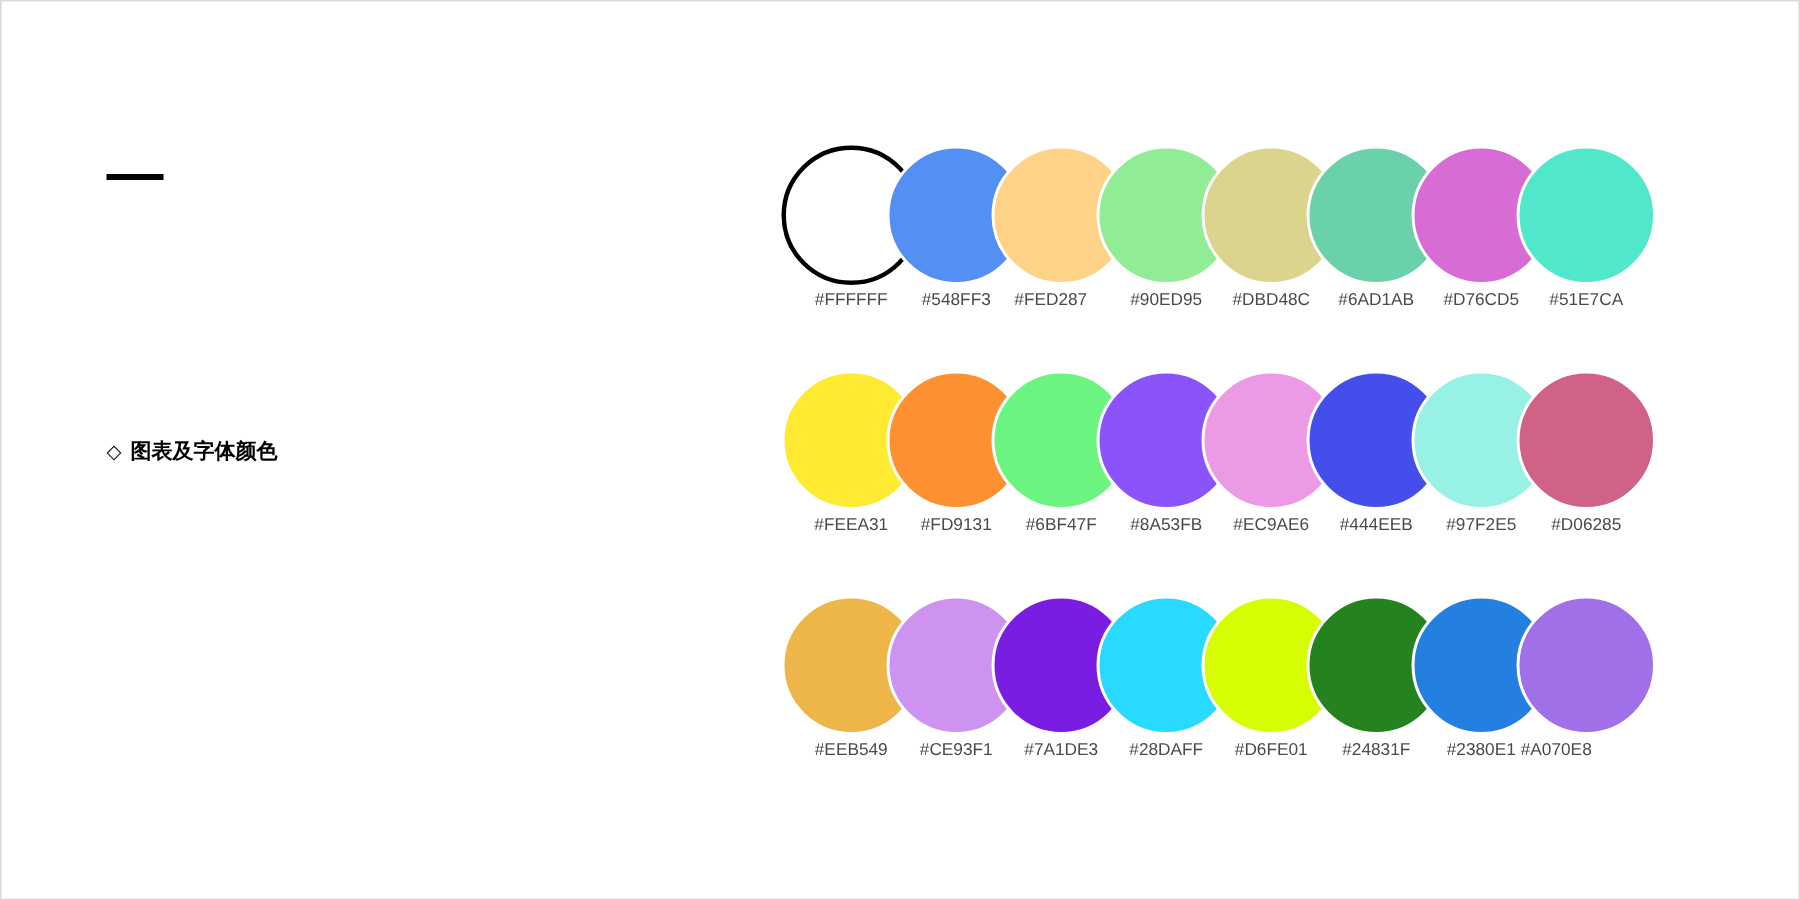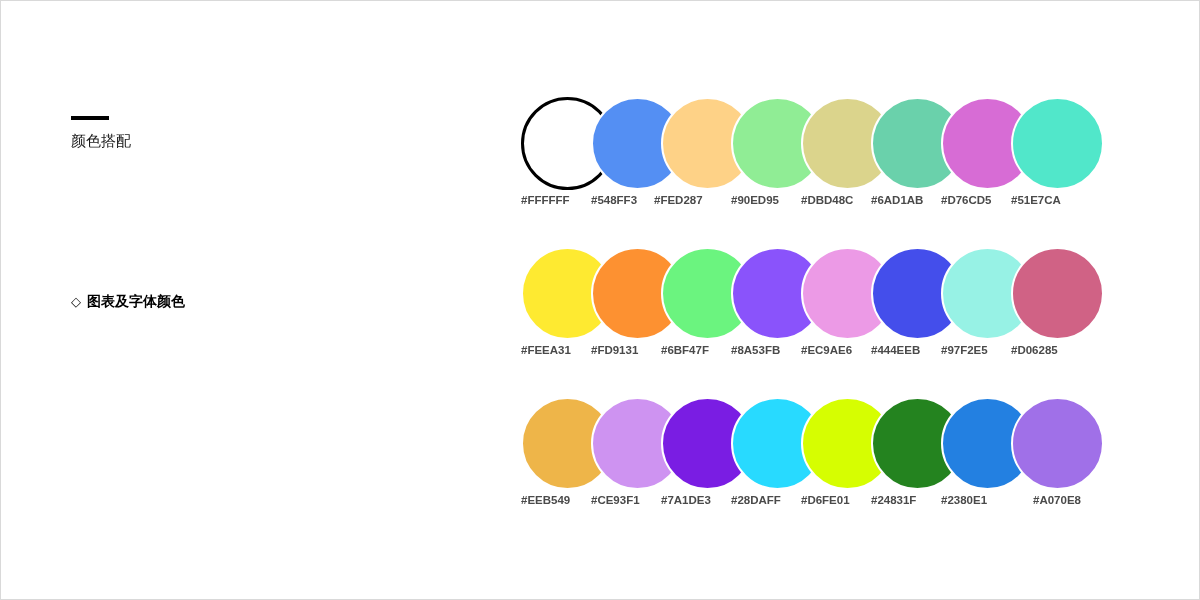--- a/index.html
+++ b/index.html
@@ -112,35 +112,34 @@
     border: 3px solid #000000;
   }
   .labels {
     position: relative;
     height: 20px;
   }
   .swatch-label {
     position: absolute;
     top: 0;
     width: 93px;
+    text-align: center;
     font-size: 11.5px;
     color: #4a4a4a;
     font-family: "Liberation Sans", "DejaVu Sans", sans-serif;
     white-space: nowrap;
-    font-weight: bold;
   }
 </style>
 </head>
 <body>
 
 <div class="page">
 
   <div class="left-col">
     <div class="title-rule"></div>
-    <div class="subtitle">颜色搭配</div>
   </div>
 
   <div class="section-block">
     <div class="section-heading">
       <span class="diamond-icon">◇</span>
       <span>图表及字体颜色</span>
     </div>
   </div>
 
   <div class="palette">
@@ -200,18 +199,18 @@
           <div class="circle" title="#A070E8" style="left: 490px; z-index: 8; background: rgb(160, 112, 232);"></div>
         </div>
         <div class="labels">
           <div class="swatch-label" style="left: 0px;">#EEB549</div>
           <div class="swatch-label" style="left: 70px;">#CE93F1</div>
           <div class="swatch-label" style="left: 140px;">#7A1DE3</div>
           <div class="swatch-label" style="left: 210px;">#28DAFF</div>
           <div class="swatch-label" style="left: 280px;">#D6FE01</div>
           <div class="swatch-label" style="left: 350px;">#24831F</div>
           <div class="swatch-label" style="left: 420px;">#2380E1</div>
-          <div class="swatch-label" style="left: 512px;">#A070E8</div>
+          <div class="swatch-label" style="left: 470px;">#A070E8</div>
         </div>
       </div>
     </div>
 
 </div>
 
 </body></html>

